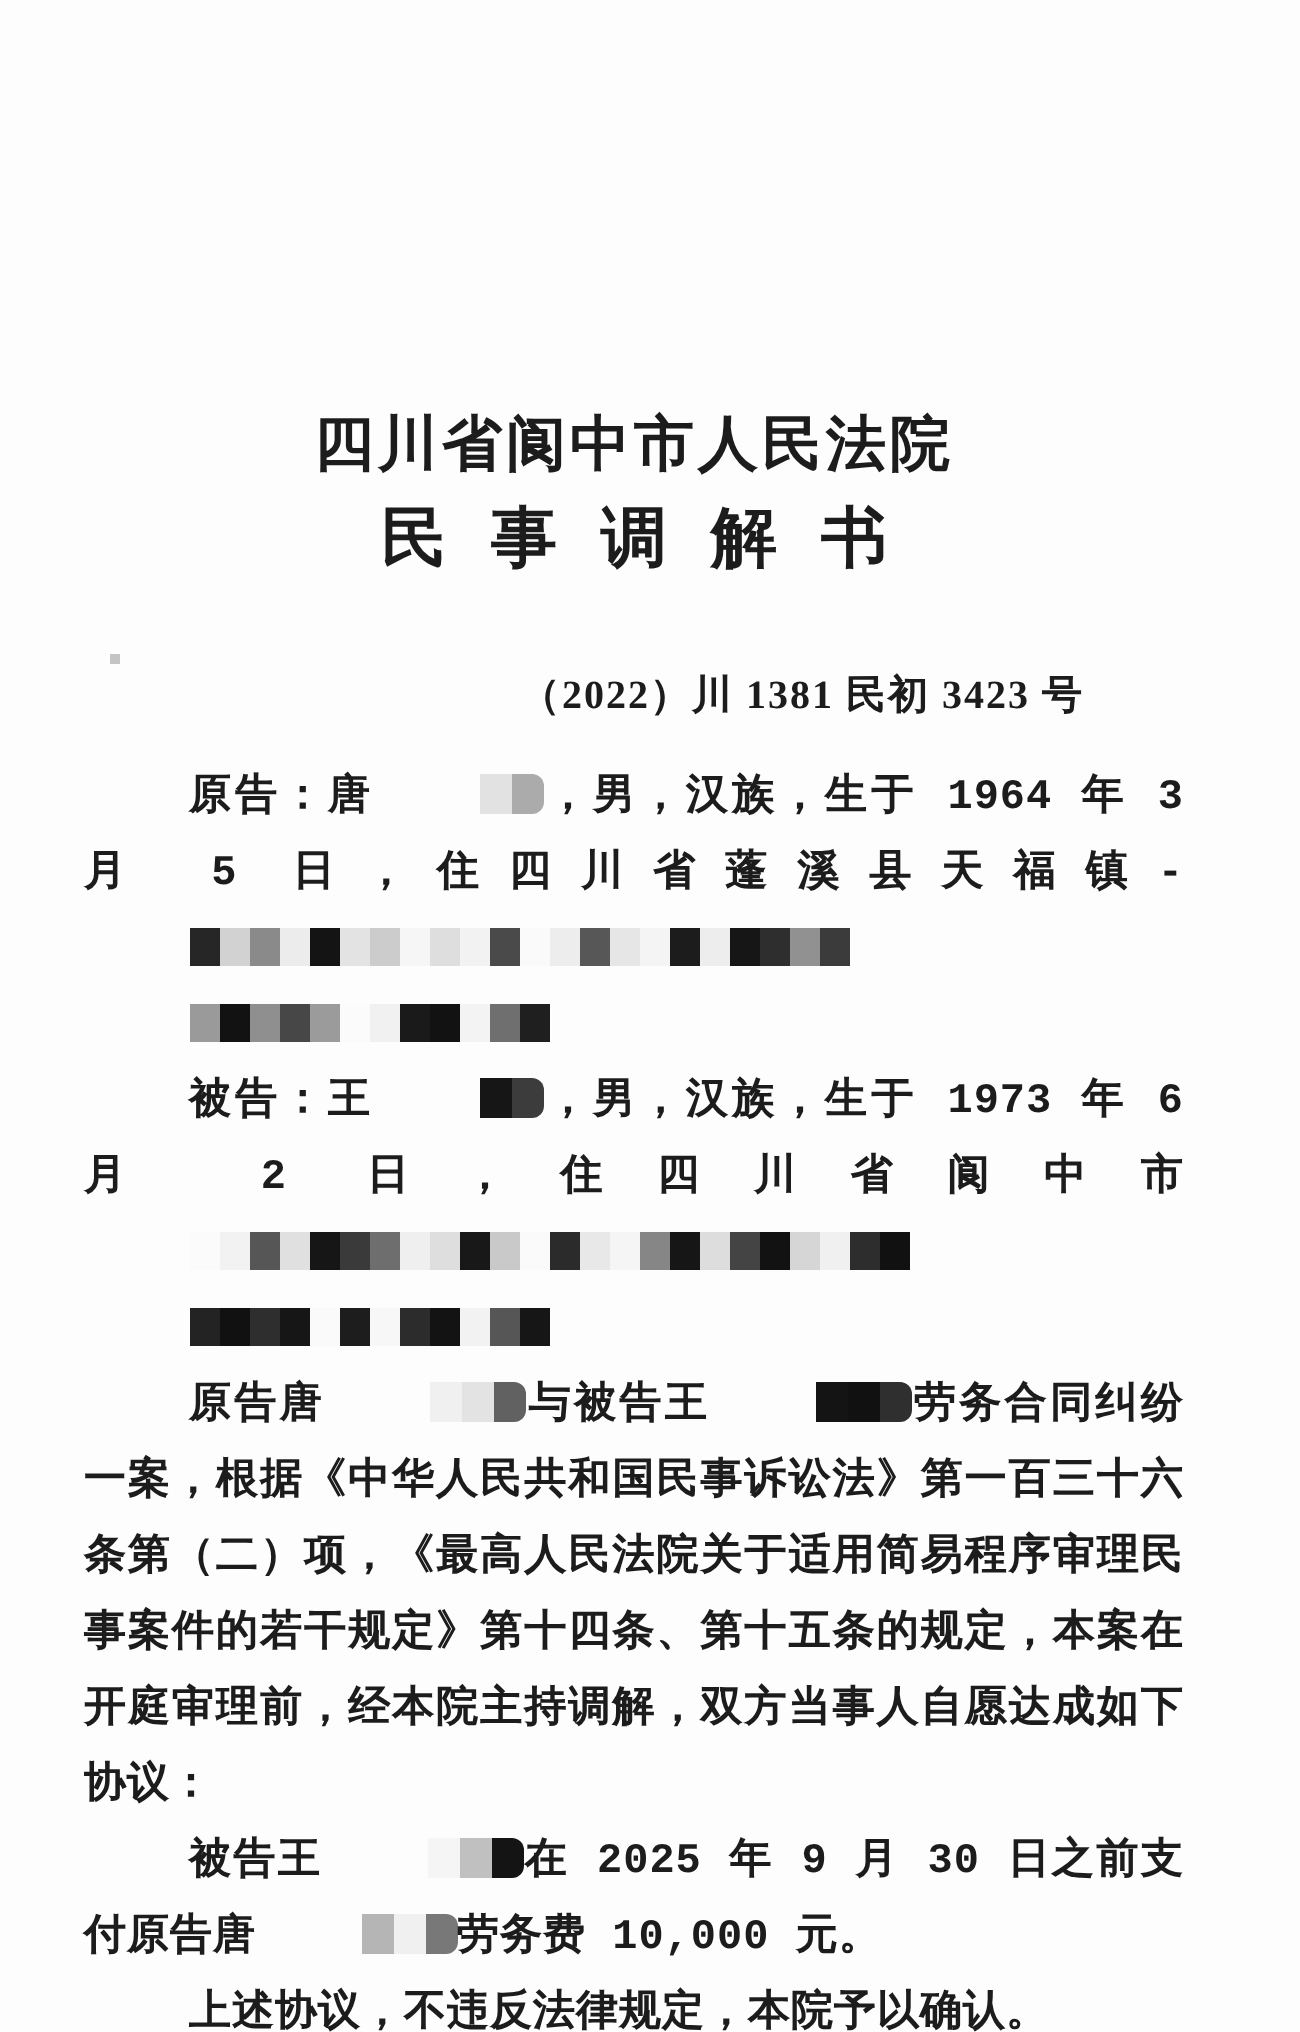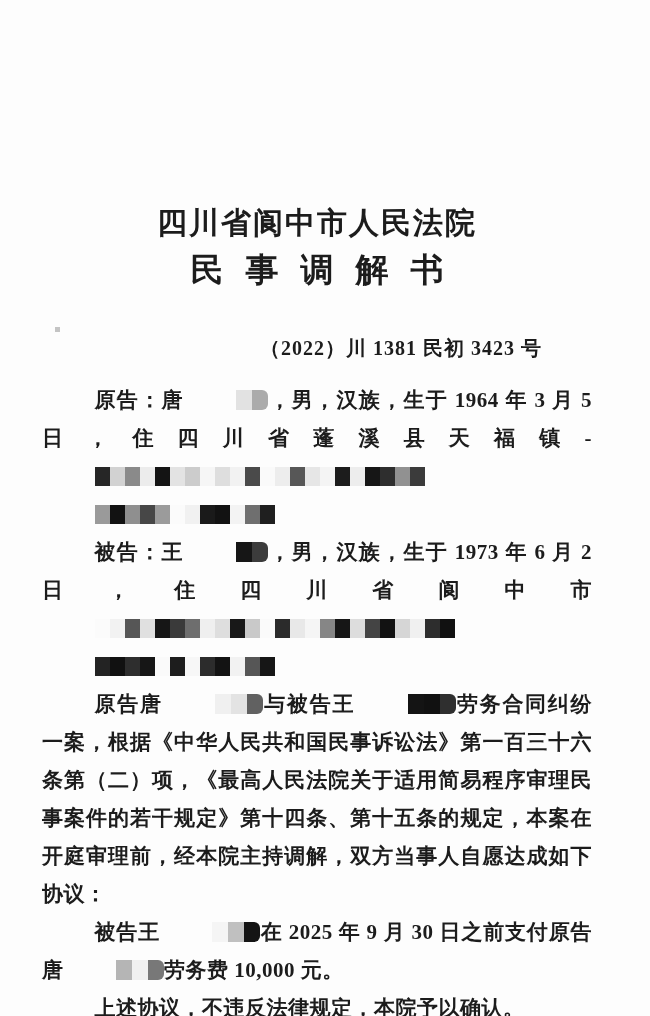--- a/index.html
+++ b/index.html
@@ -39,20 +39,21 @@
     letter-spacing:1px;
   }
   .doc-body{margin-top:22px;}
   .doc-body p{
     margin:0;
     font-size:21px;
     line-height:38px;
     text-align:justify;
     text-indent:2.5em;
     letter-spacing:0.5px;
+    font-family:Liberation Mono, monospace;
   }
   
   .mosaic{
     display:inline-block;
     white-space:nowrap;
     font-size:0;
     vertical-align:-3px;
     line-height:0;
   }
   .mosaic i{

